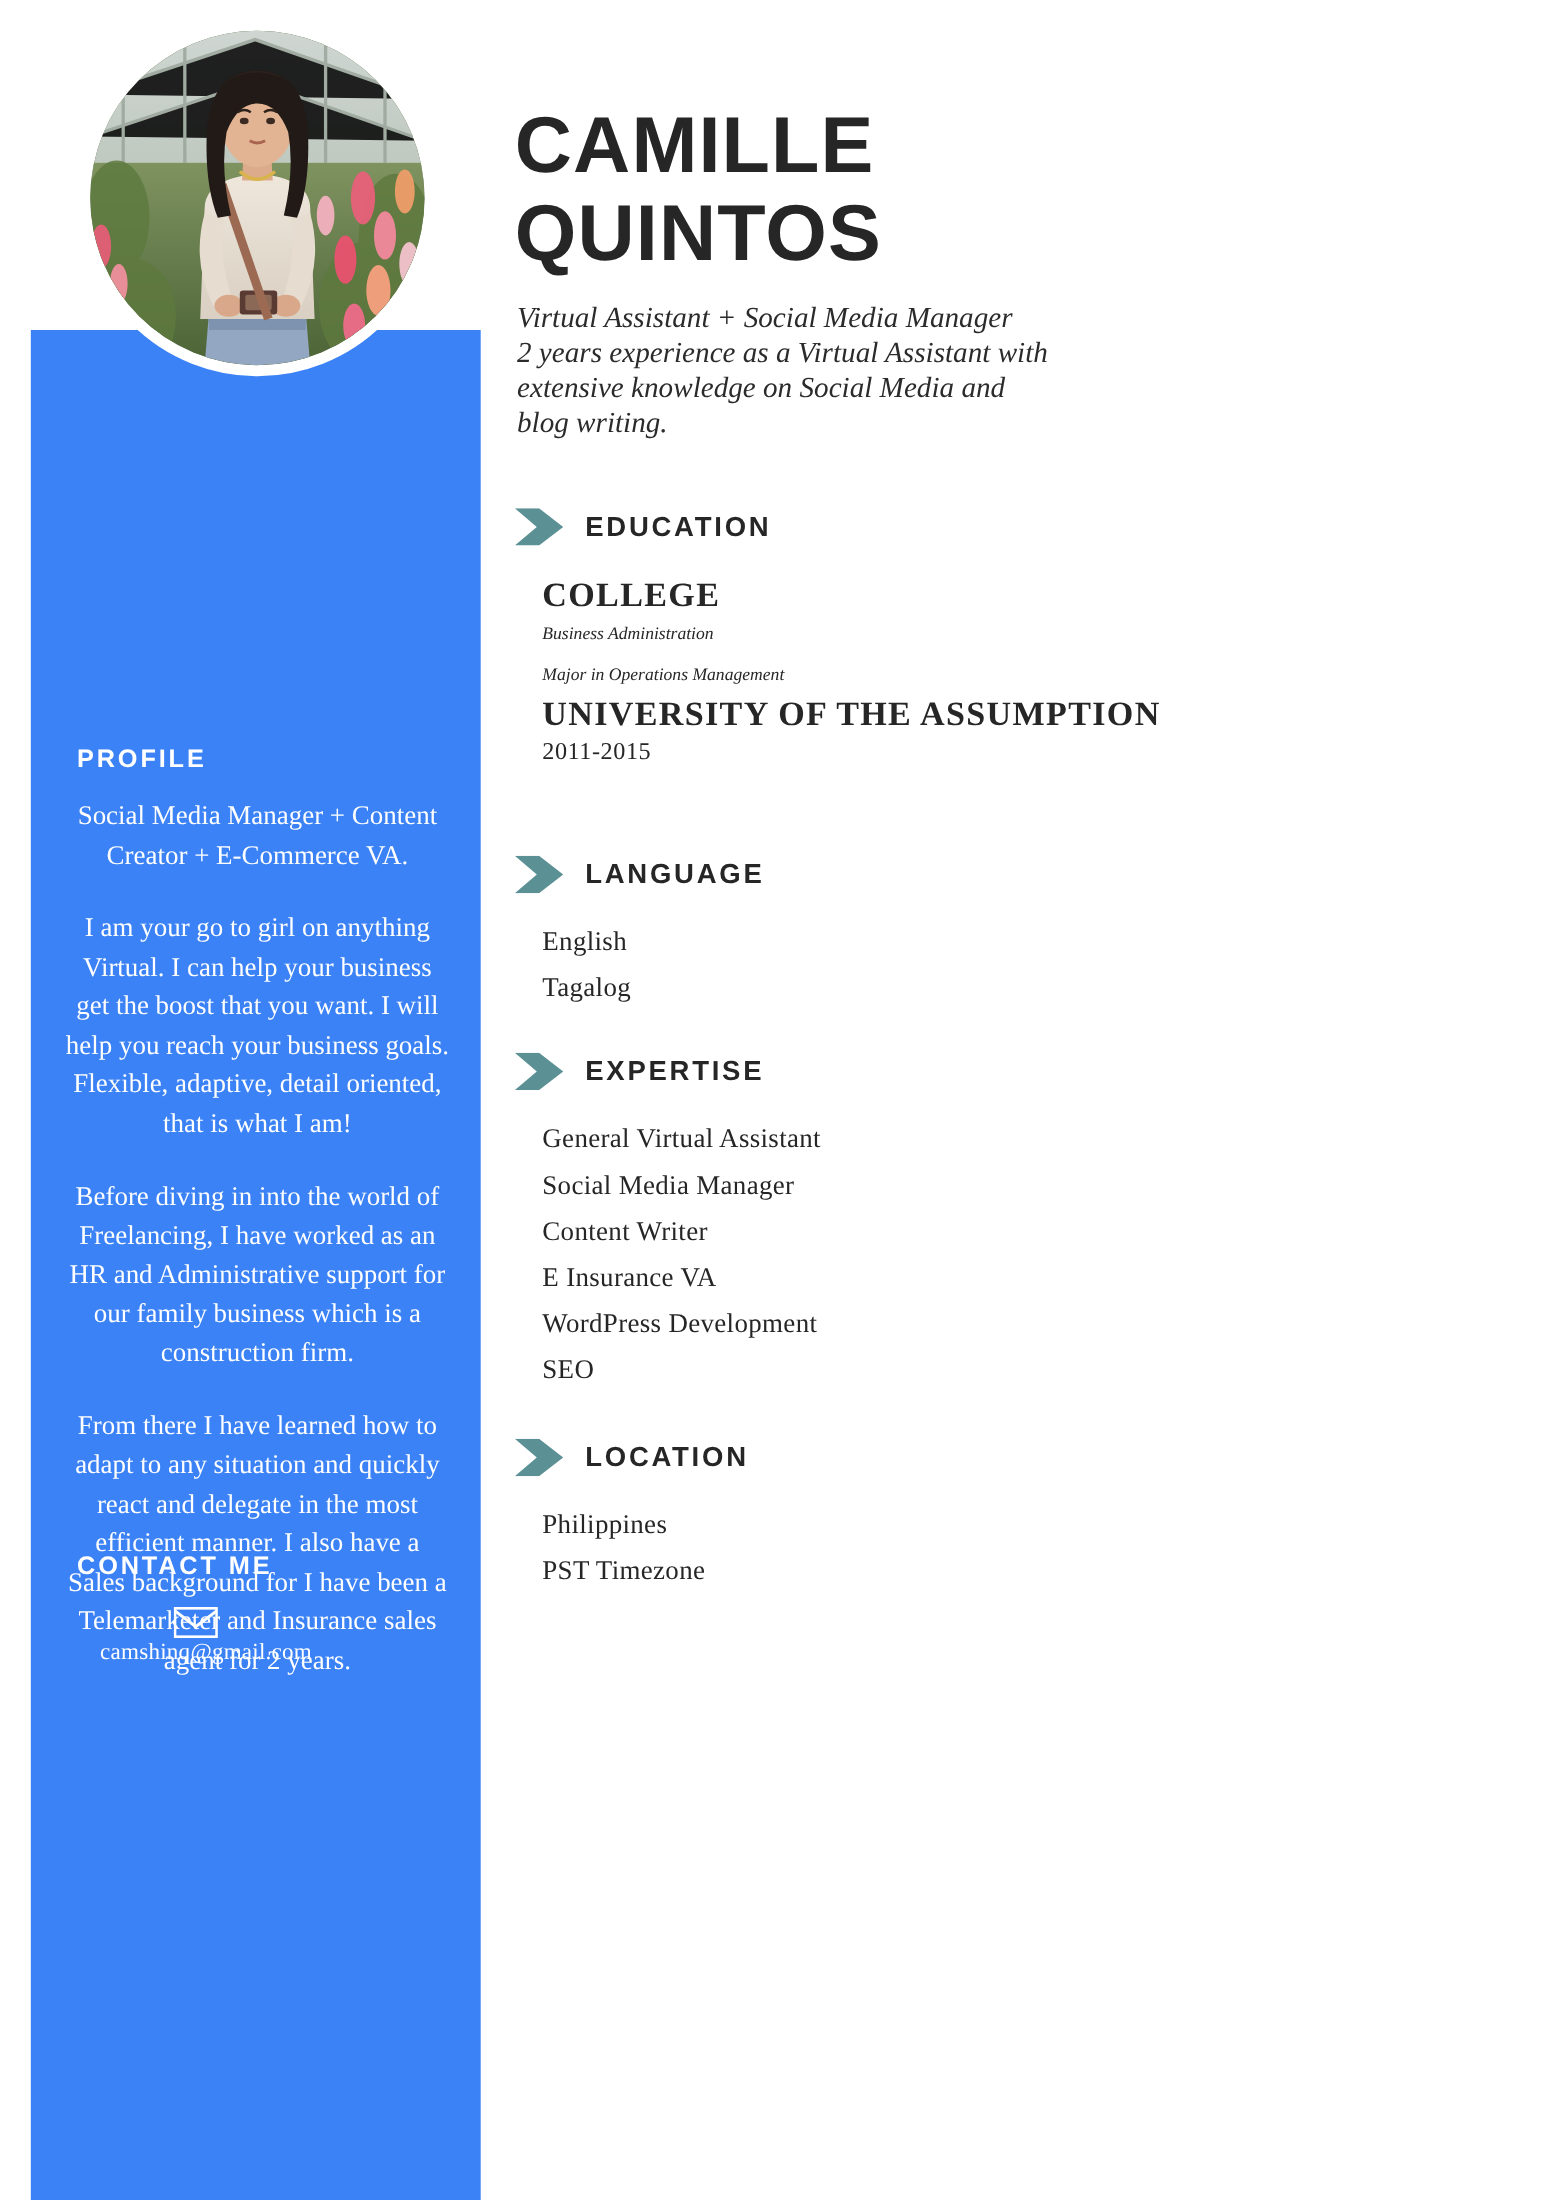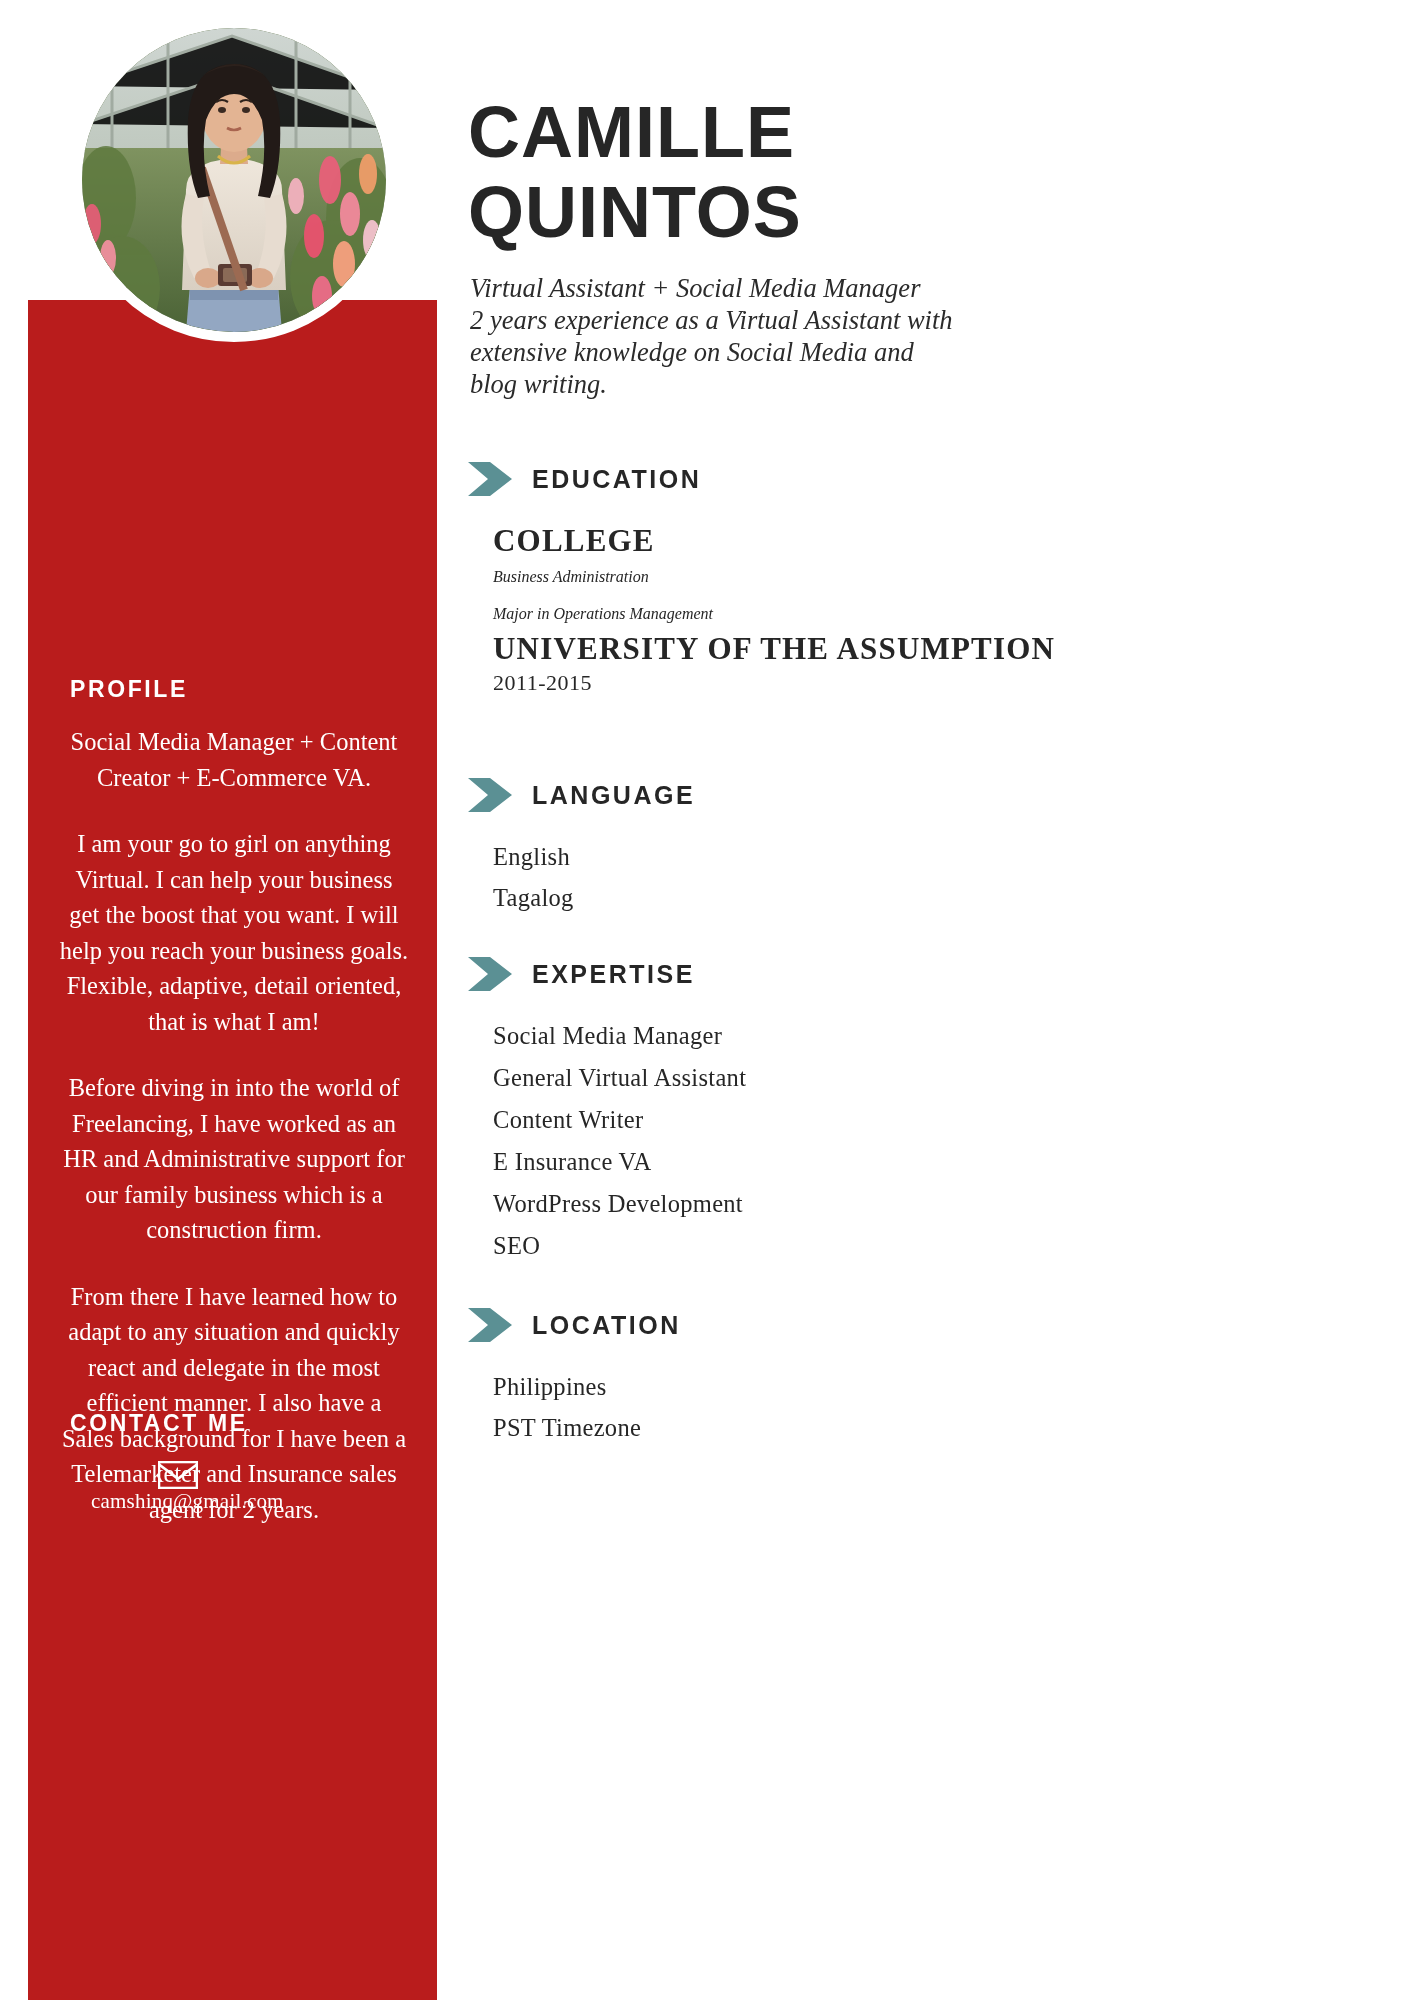--- a/index.html
+++ b/index.html
@@ -16,21 +16,21 @@
     -webkit-font-smoothing: antialiased;
   }
 
   
   #sidebar {
     position: absolute;
     left: 28px;
     top: 300px;
     width: 409px;
     height: 1700px;
-    background: #b91c1c;
+    background: #3b82f6;
     z-index: 1;
   }
 
   
   #photo-plate {
     position: absolute;
     left: 72px;
     top: 18px;
     width: 324px;
     height: 324px;
@@ -352,22 +352,22 @@
   </div>
 
   <div class="section expertise" id="sec-expertise">
     <div class="sec-head">
       <svg class="chevron" viewBox="0 0 44 34">
         <path d="M0 0 L22 0 L44 17 L22 34 L0 34 L20 17 Z" fill="#5B9094"></path>
       </svg>
       <span class="sec-title">EXPERTISE</span>
     </div>
     <div class="sec-body tight">
+      <div class="plain-item">General Virtual Assistant</div>
       <div class="plain-item">Social Media Manager</div>
-      <div class="plain-item">General Virtual Assistant</div>
       <div class="plain-item">Content Writer</div>
       <div class="plain-item">E Insurance VA</div>
       <div class="plain-item">WordPress Development</div>
       <div class="plain-item">SEO</div>
     </div>
   </div>
 
   <div class="section" id="sec-location">
     <div class="sec-head">
       <svg class="chevron" viewBox="0 0 44 34">

